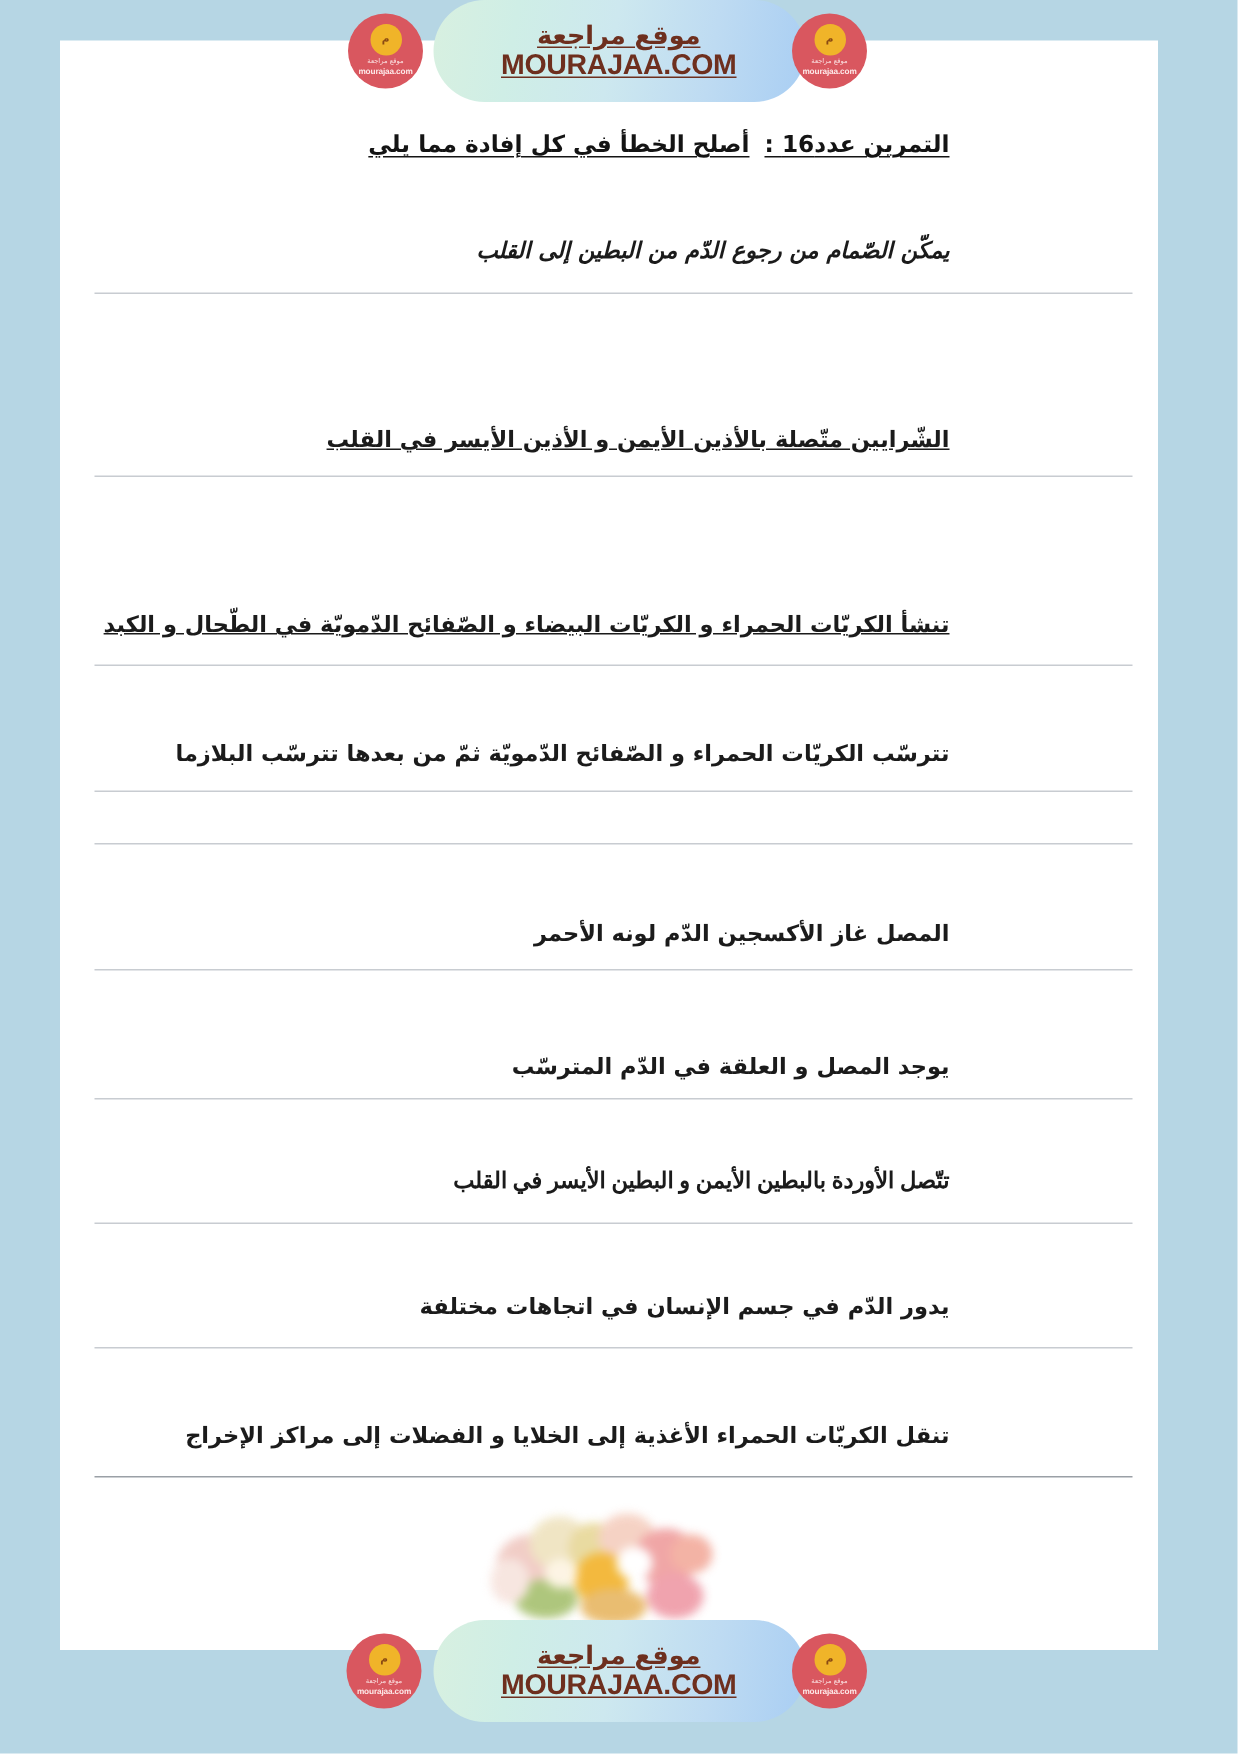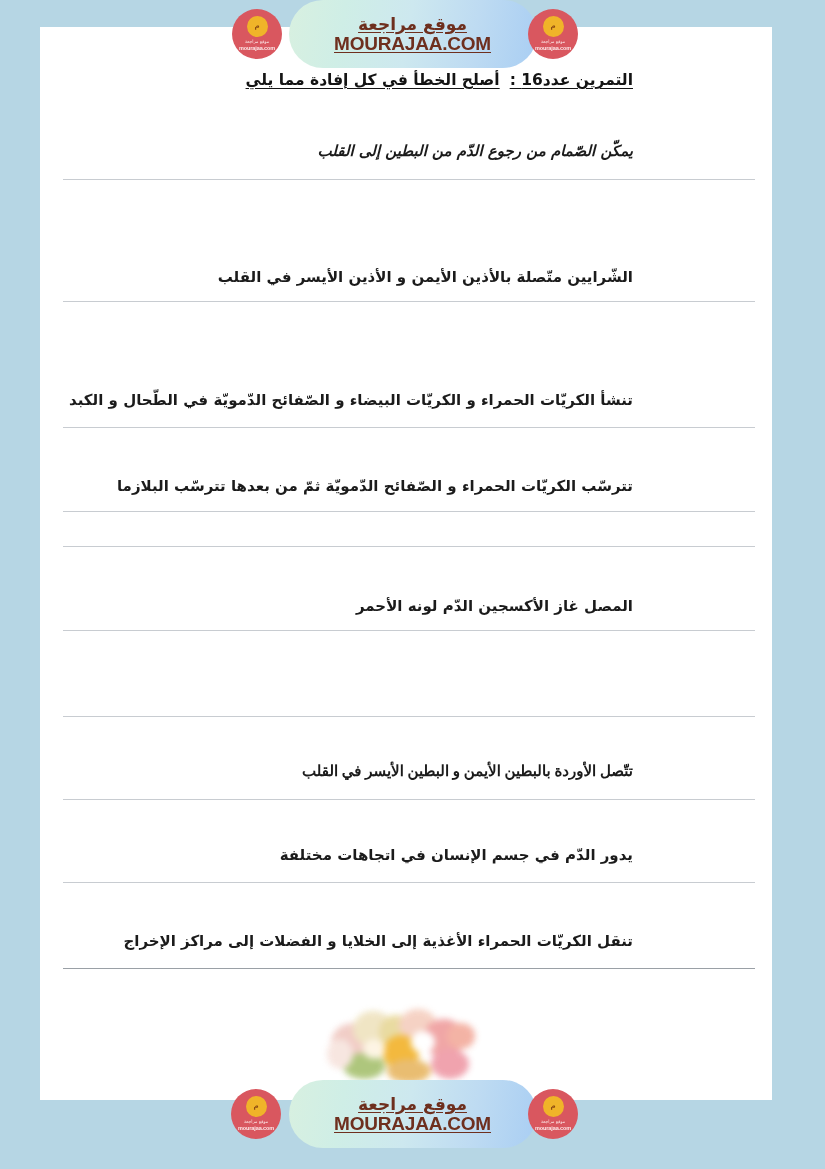--- a/index.html
+++ b/index.html
@@ -130,21 +130,21 @@
     color: #fde9e9;
     font-weight: bold;
     line-height: 1.2;
     letter-spacing: -0.1px;
   }
 
   
   .content {
     position: absolute;
     left: 0;
-    top: 0;
+    top: 16px;
     width: 607px;
     height: 1073px;
     direction: rtl;
   }
 
   .ex-title {
     position: absolute;
     right: 14px;
     top: 44px;
     font-family: "DejaVu Sans", "Liberation Sans", sans-serif;
@@ -217,24 +217,25 @@
 <body>
 
 <div class="sheet">
   <div class="content">
 
     <div class="ex-title">
       <span class="lbl">التمرين عدد16 :</span><span class="body">أصلح الخطأ في كل إفادة مما يلي</span>
     </div>
 
     <div class="stmt" style="top:115px;font-style:italic;">يمكّن الصّمام من رجوع الدّم من البطين إلى القلب</div>
-    <div class="stmt" style="top:241px;">الشّرايين متّصلة بالأذين الأيمن و الأذين الأيسر في القلب</div>
-    <div class="stmt" style="top:364px;">تنشأ الكريّات الحمراء و الكريّات البيضاء و الصّفائح الدّمويّة في الطّحال و الكبد</div>
+    <div class="stmt" style="top:241px;text-decoration:underline;">الشّرايين متّصلة بالأذين الأيمن و الأذين الأيسر في القلب</div>
+    <div class="stmt" style="top:364px;text-decoration:underline;">تنشأ الكريّات الحمراء و الكريّات البيضاء و الصّفائح الدّمويّة في الطّحال و الكبد</div>
     <div class="stmt" style="top:450px;text-align:right;">تترسّب الكريّات الحمراء و الصّفائح الدّمويّة ثمّ من بعدها تترسّب البلازما</div>
     <div class="stmt" style="top:570px;">المصل غاز الأكسجين الدّم لونه الأحمر</div>
+    <div class="stmt" style="top:659px;">يوجد المصل و العلقة في الدّم المترسّب</div>
     <div class="stmt" style="top:735px;font-family:Liberation Serif, serif;">تتّصل الأوردة بالبطين الأيمن و البطين الأيسر في القلب</div>
     <div class="stmt" style="top:819px;margin-left:35px;">يدور الدّم في جسم الإنسان في اتجاهات مختلفة</div>
     <div class="stmt" style="top:905px;margin-left:39px;">تنقل الكريّات الحمراء الأغذية إلى الخلايا و الفضلات إلى مراكز الإخراج</div>
 
     <div class="rule soft" style="top:152px;"></div>
     <div class="rule soft" style="top:274px;"></div>
     <div class="rule soft" style="top:400px;"></div>
     <div class="rule soft" style="top:484px;"></div>
     <div class="rule soft" style="top:519px;"></div>
     <div class="rule soft" style="top:603px;"></div>

